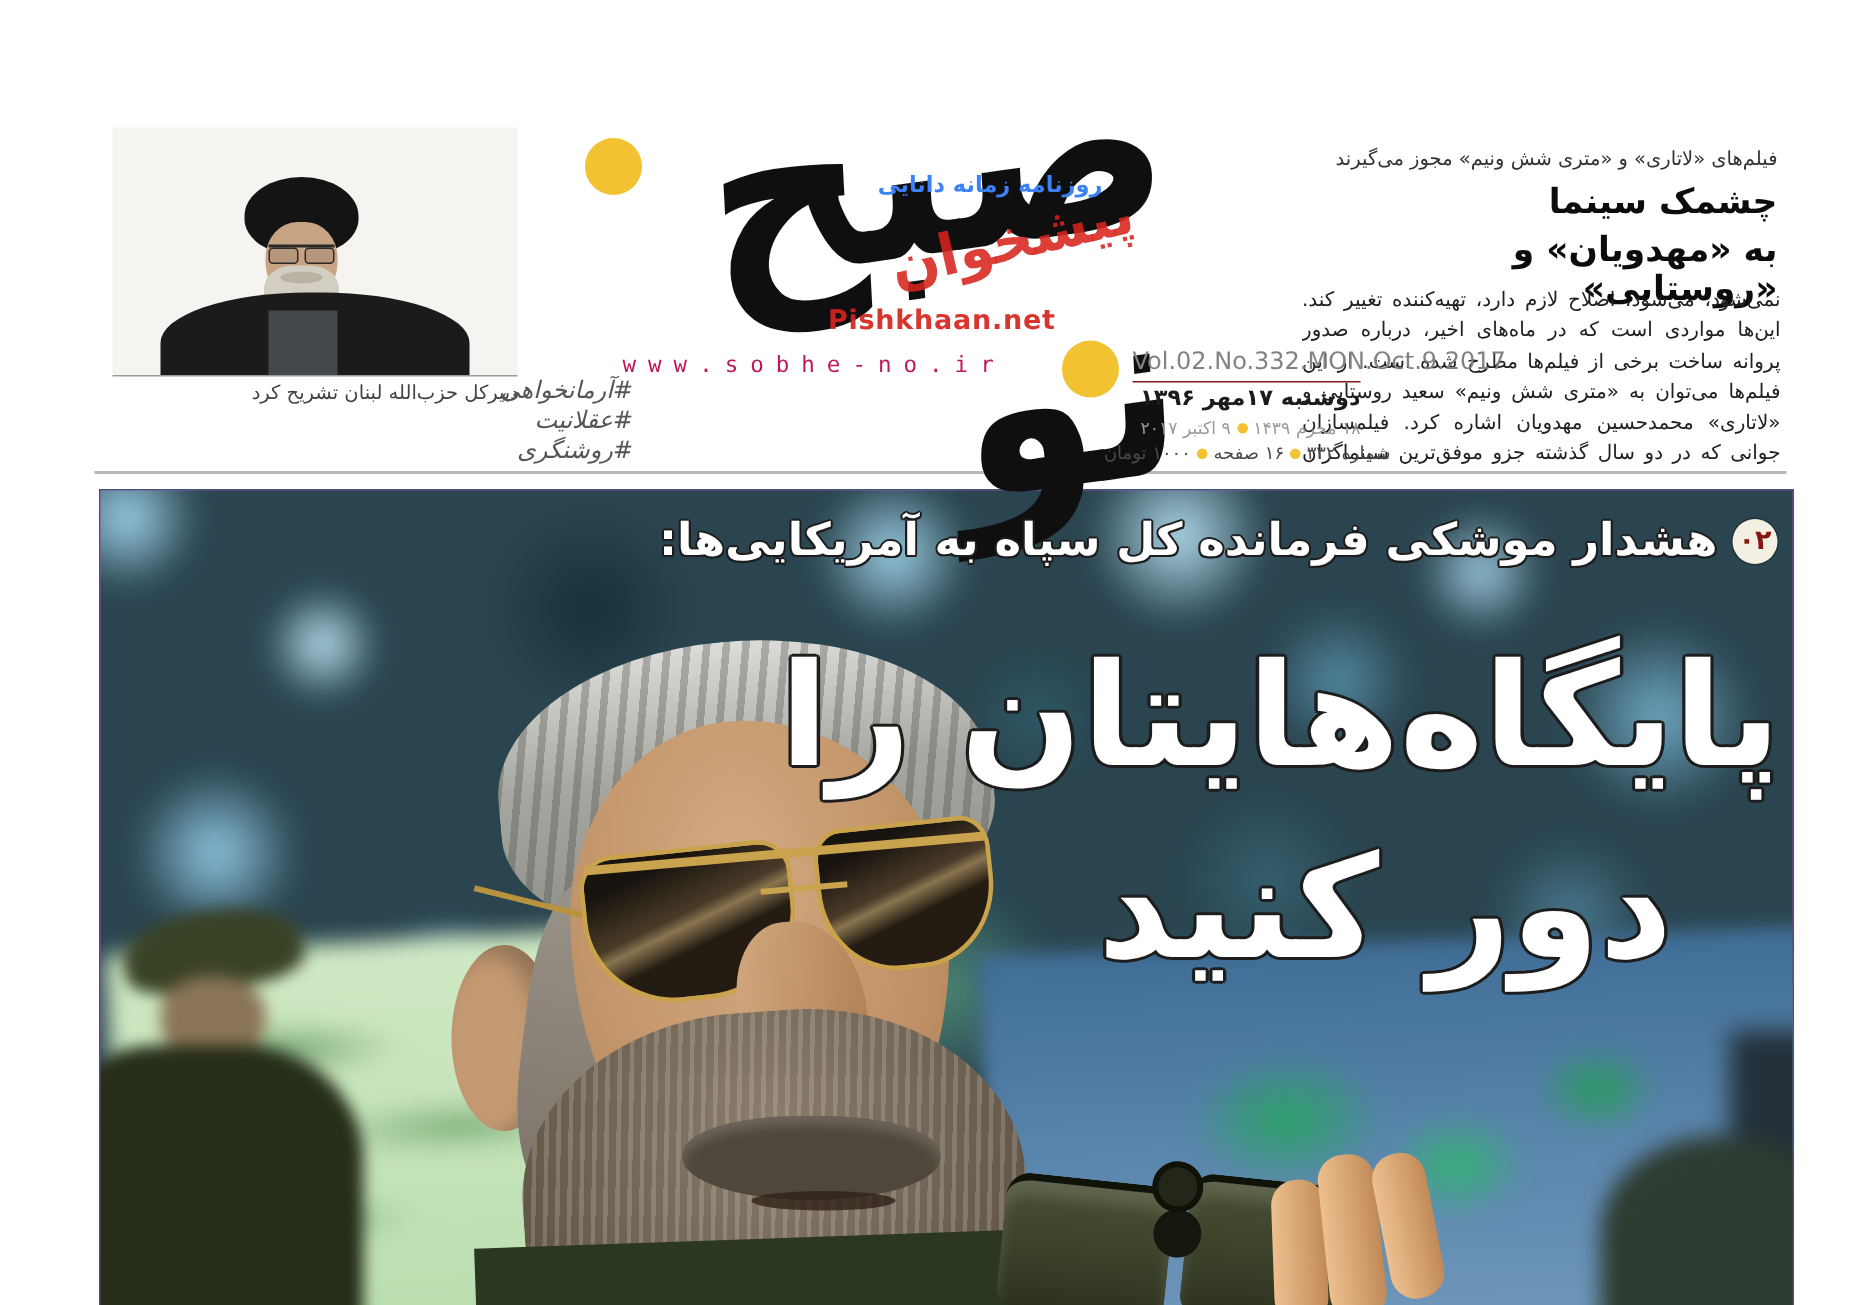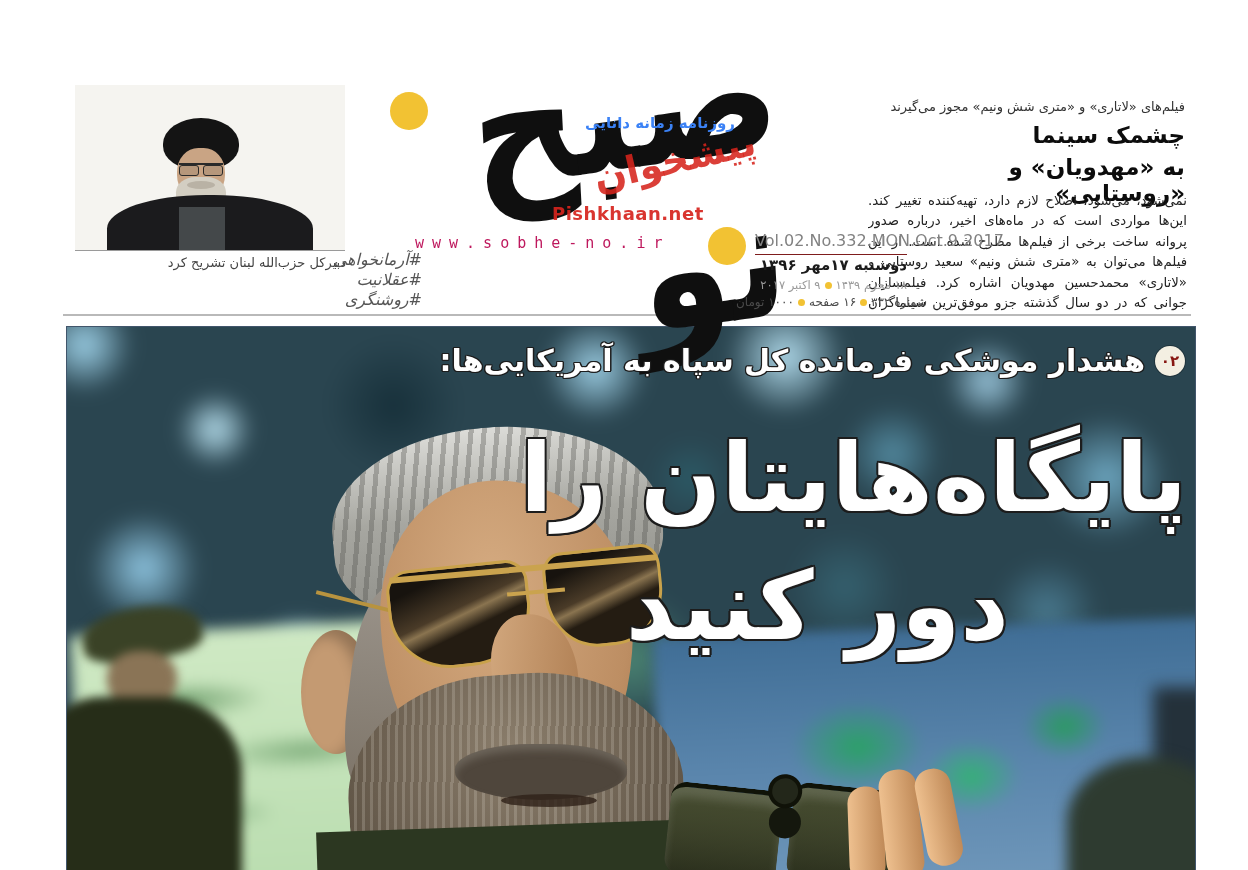--- a/index.html
+++ b/index.html
@@ -144,23 +144,23 @@
   .f1{left:0;top:4px;width:36px;height:96px;transform:rotate(6deg);}
   .f2{left:35px;top:-8px;width:38px;height:110px;transform:rotate(2deg);}
   .f3{left:74px;top:-4px;width:36px;height:98px;transform:rotate(-3deg);}
 
   .outline-sm{text-shadow:1.4px 0 #1d1d1d,-1.4px 0 #1d1d1d,0 1.4px #1d1d1d,0 -1.4px #1d1d1d,
               1px 1px #1d1d1d,-1px -1px #1d1d1d,1px -1px #1d1d1d,-1px 1px #1d1d1d;}
   .outline-lg{text-shadow:2.2px 0 #1d1d1d,-2.2px 0 #1d1d1d,0 2.2px #1d1d1d,0 -2.2px #1d1d1d,
               1.6px 1.6px #1d1d1d,-1.6px -1.6px #1d1d1d,1.6px -1.6px #1d1d1d,-1.6px 1.6px #1d1d1d;}
   .photo-kicker{position:absolute;right:10px;top:16px;display:flex;flex-direction:row-reverse;align-items:center;gap:10px;
                 font-size:30px;font-weight:bold;color:#fff;z-index:5;}
-  .photo-badge{width:30px;height:30px;border-radius:50%;background:#f3efe2;color:#871712;font-size:15px;font-weight:bold;
+  .photo-badge{width:30px;height:30px;border-radius:50%;background:#f3efe2;color:#871712;font-size:18px;font-weight:bold;
                display:flex;align-items:center;justify-content:center;text-shadow:none;box-shadow:0 0 0 1px rgba(0,0,0,.25);}
-  .photo-headline{position:absolute;right:8px;top:82px;text-align:center;color:#fff;font-weight:bold;z-index:5;}
+  .photo-headline{position:absolute;right:8px;top:82px;text-align:right;color:#fff;font-weight:bold;z-index:5;}
   .hl1{font-size:95px;line-height:138px;}
   .hl2{font-size:95px;line-height:130px;margin-right:72px;margin-top:-6px;}
 </style>
 </head>
 <body>
 
 <div class="page">
 
   <div class="abs portrait">
     <div class="n-turban"></div>

